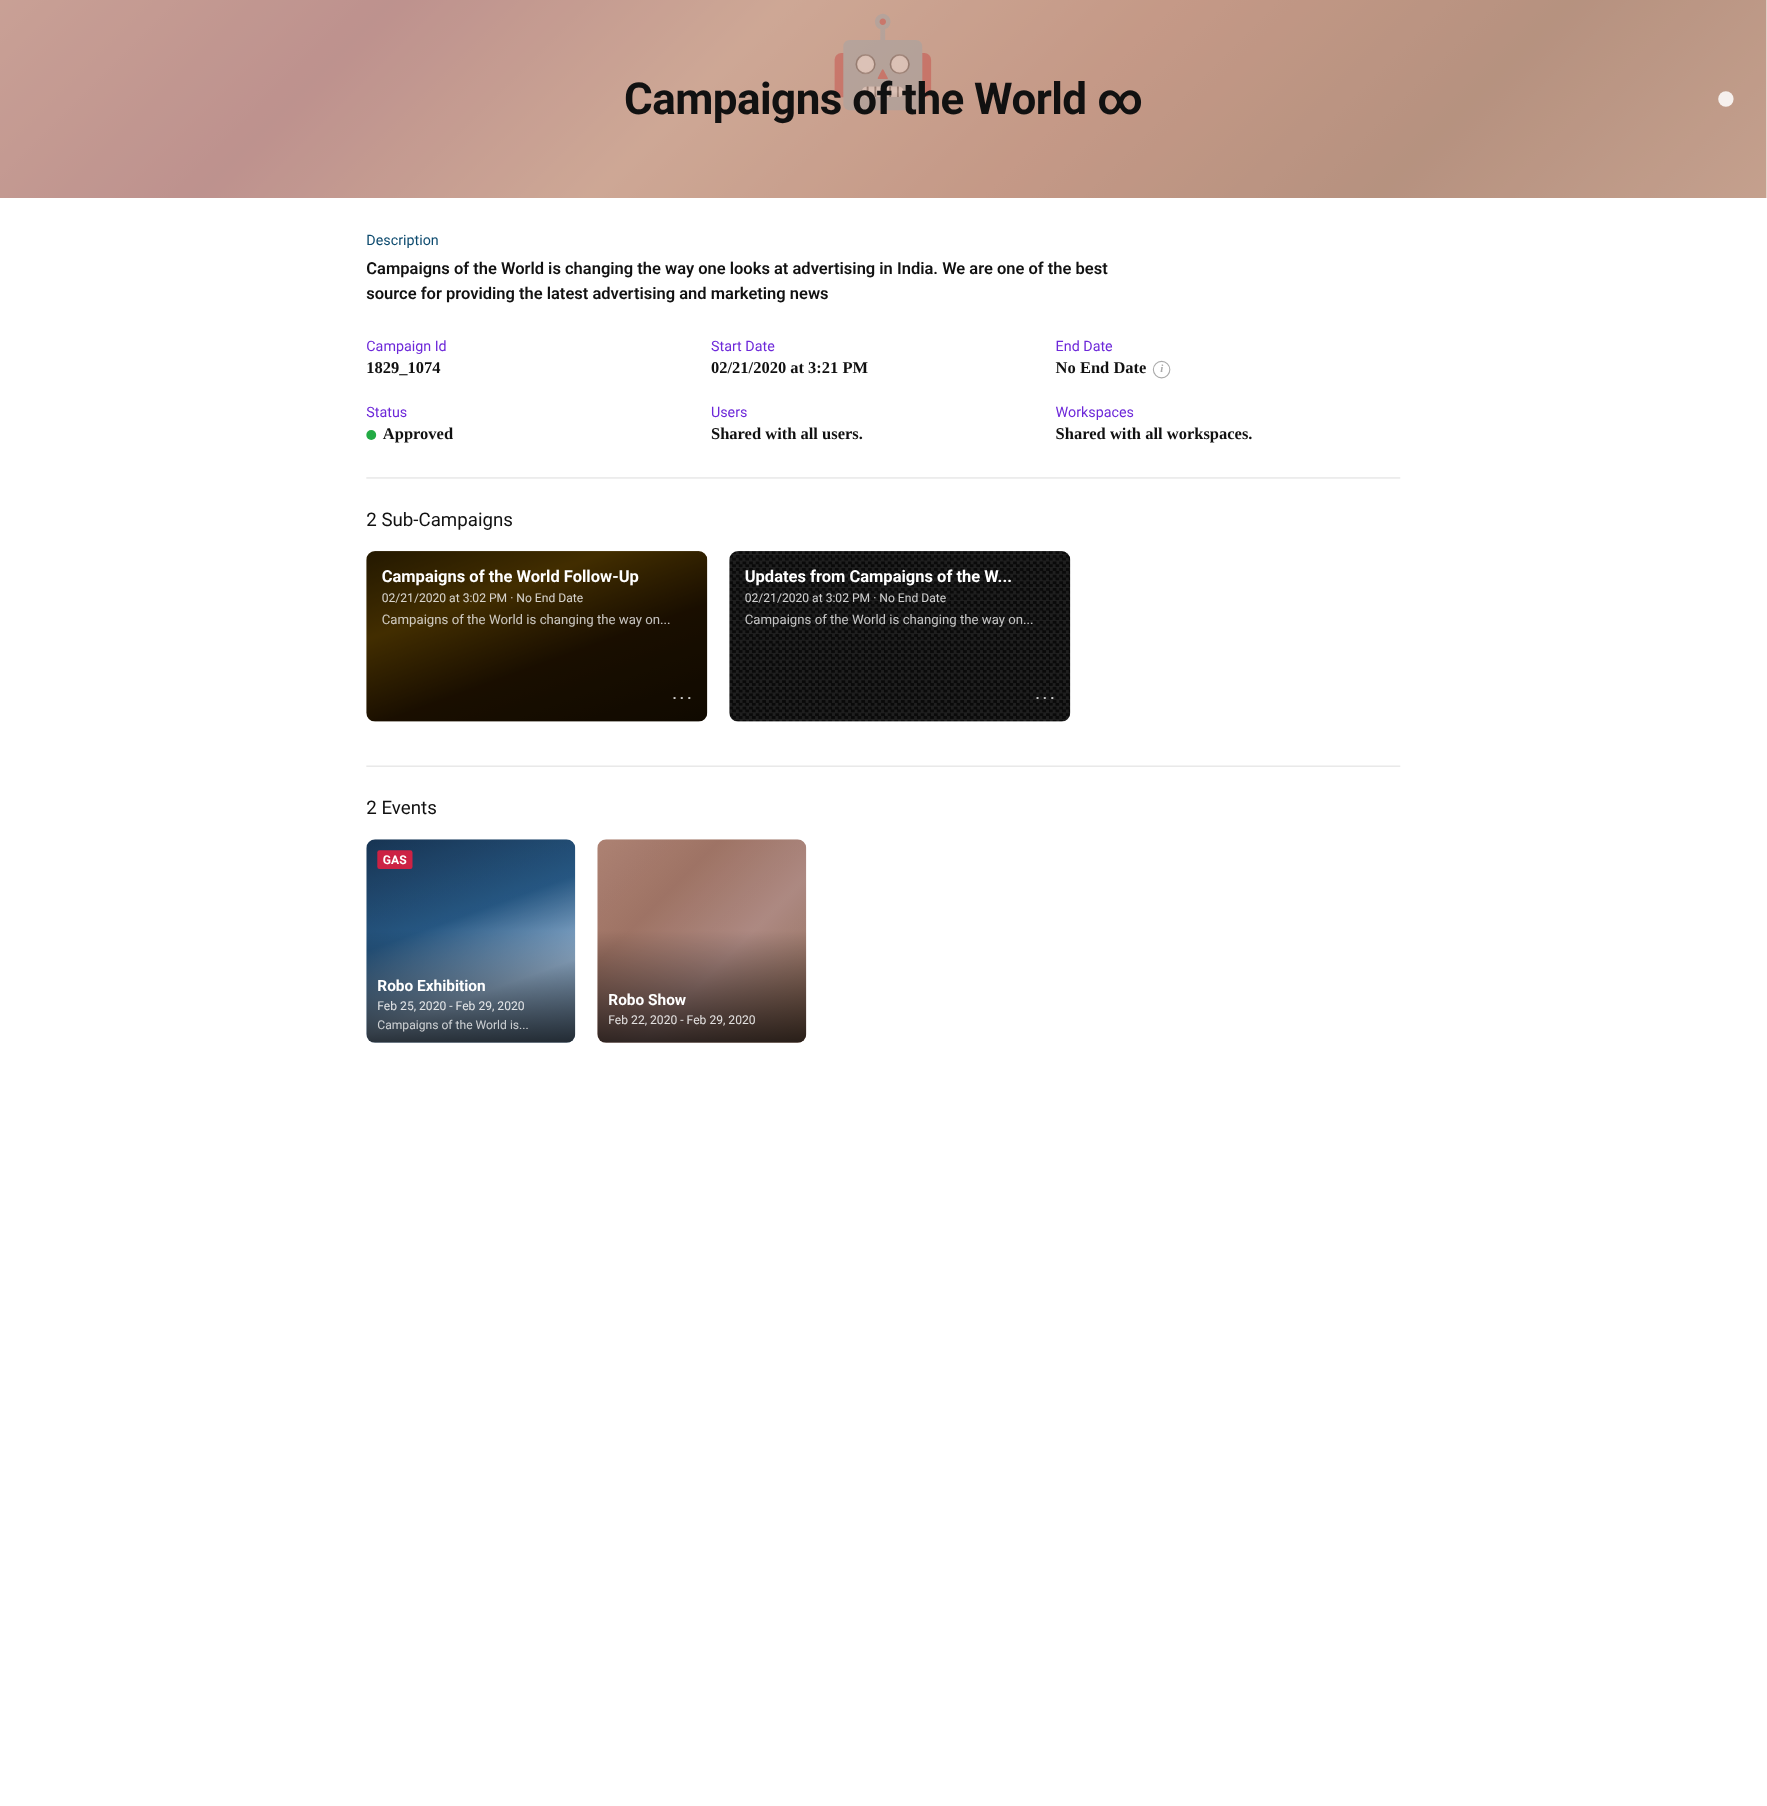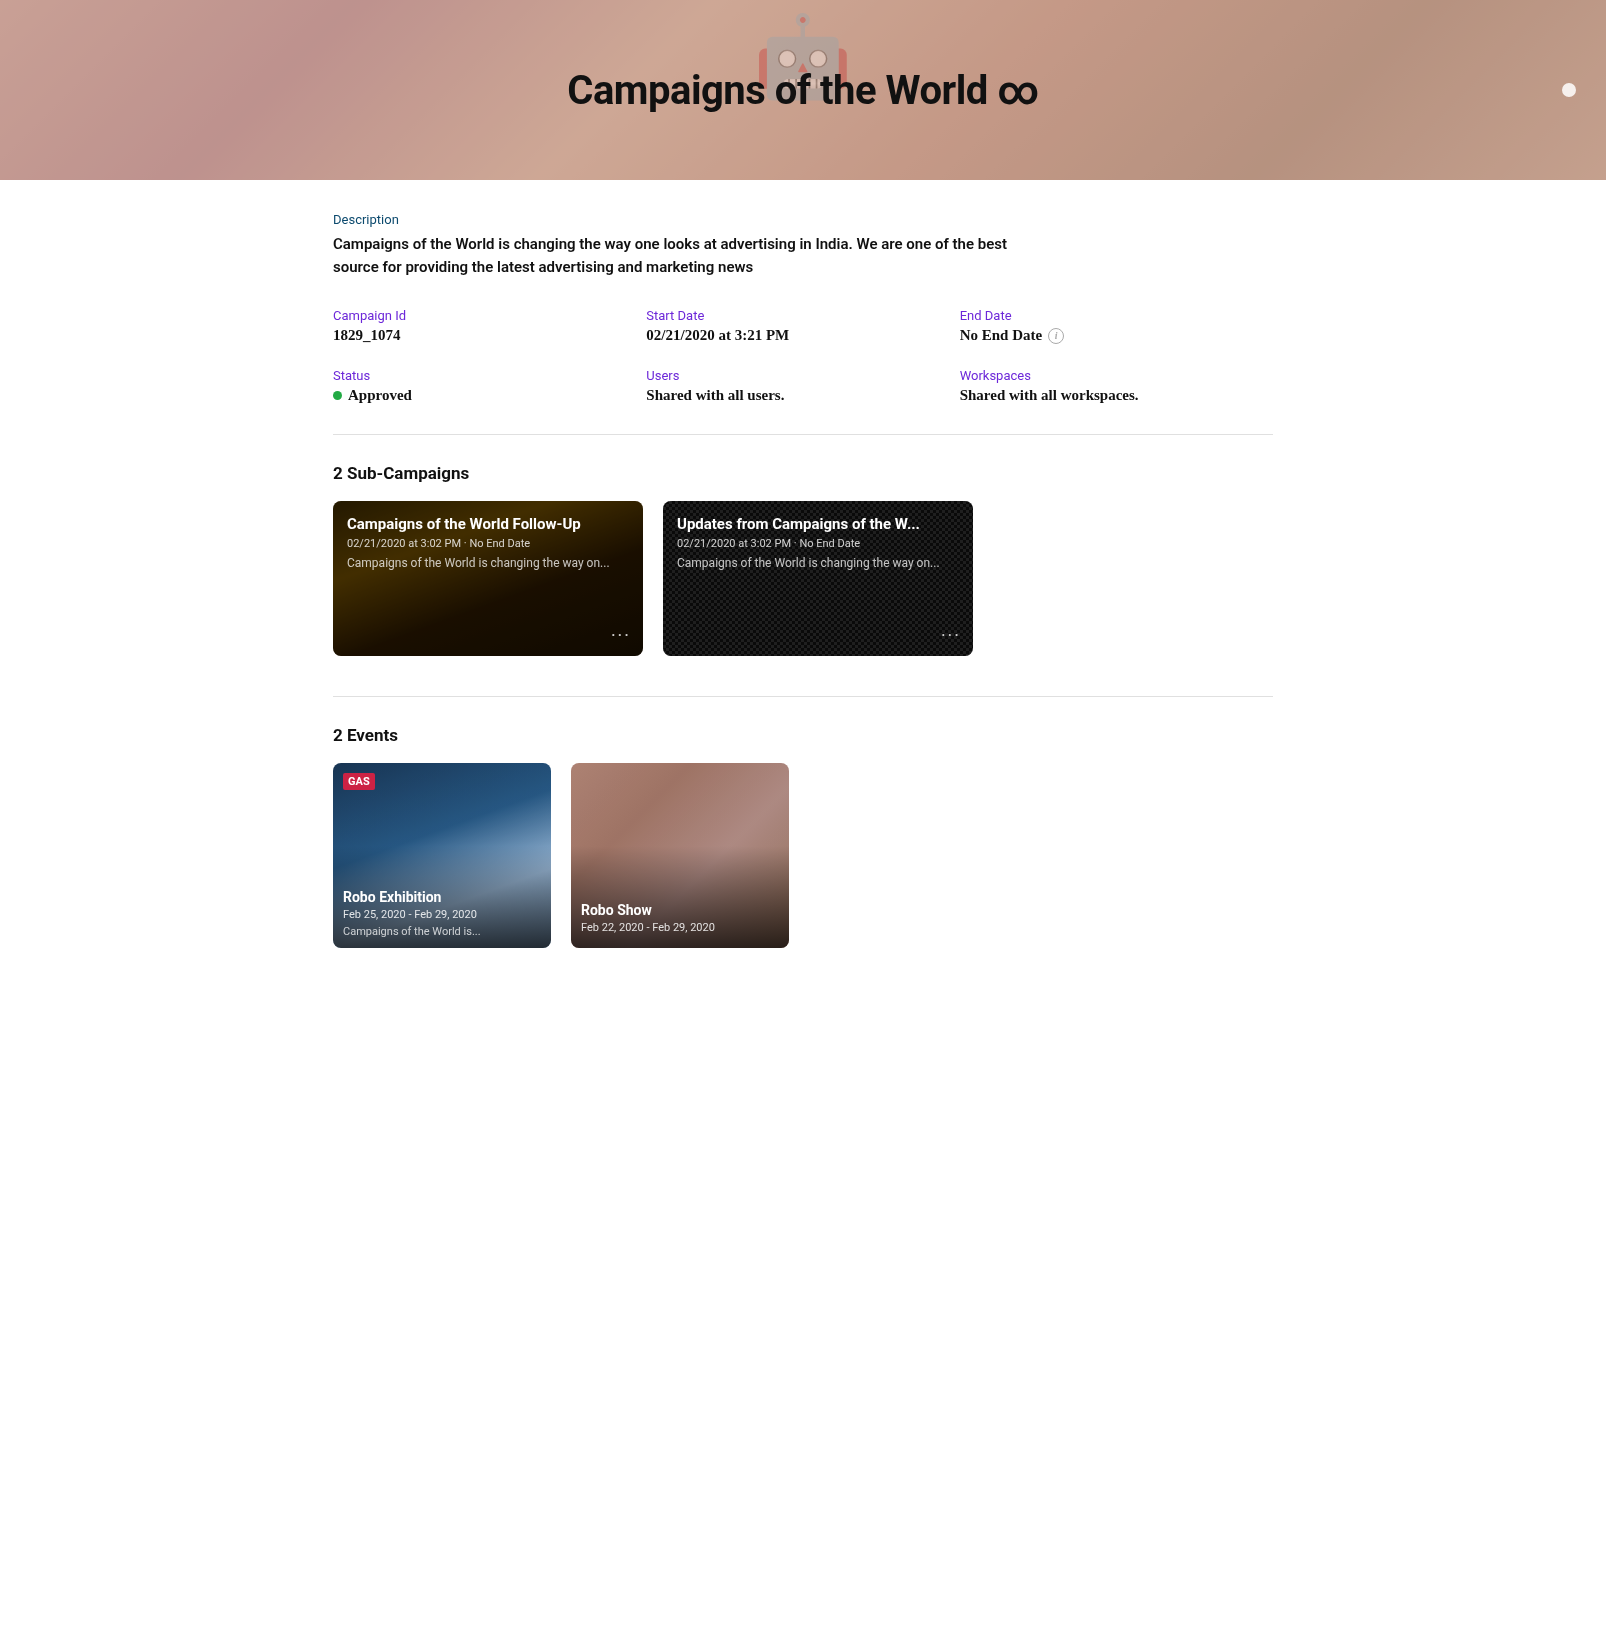--- a/index.html
+++ b/index.html
@@ -113,21 +113,21 @@
     }
 
     .divider {
       border: none;
       border-top: 1px solid #e0e0e0;
       margin: 20px 0 28px 0;
     }
 
     .section-title {
       font-size: 17px;
-      font-weight: 700;
+      font-weight: 400;
       color: #111;
       margin-bottom: 18px;
     }
 
     .cards-row {
       display: flex;
       gap: 20px;
       flex-wrap: wrap;
       margin-bottom: 40px;
     }
@@ -192,21 +192,21 @@
       letter-spacing: 2px;
       z-index: 2;
     }
 
     .events-row {
       display: flex;
       gap: 20px;
       flex-wrap: wrap;
     }
     .event-card {
-      width: 218px;
+      width: 190px;
       height: 185px;
       border-radius: 8px;
       overflow: hidden;
       position: relative;
       cursor: pointer;
       flex-shrink: 0;
     }
     .event-card-bg {
       position: absolute;
       inset: 0;

